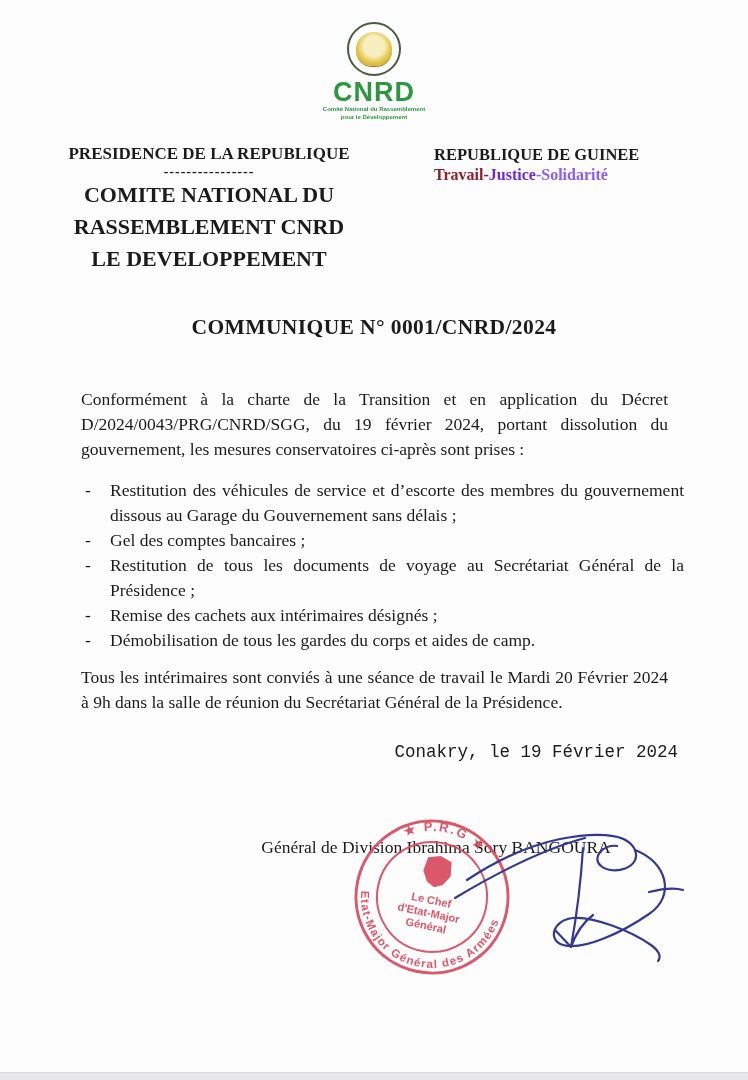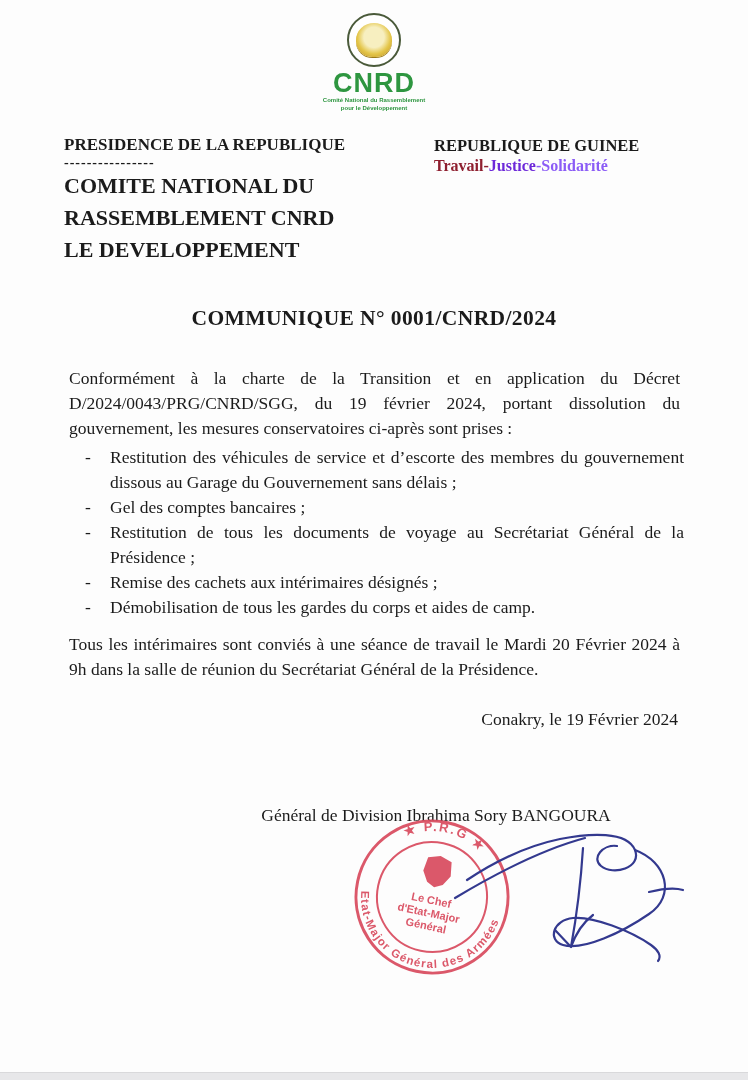--- a/index.html
+++ b/index.html
@@ -6,66 +6,66 @@
   .page{
     position:relative;
     width:748px;height:1080px;
     margin:0 auto;
     background:#fdfdfd;
     overflow:hidden;
     font-family:"Liberation Serif", serif;
     color:#1b1b1b;
   }
   
-  .logo-block{padding-top:13px;text-align:center;}
+  .logo-block{padding-top:22px;text-align:center;}
   .emblem{
     width:50px;height:50px;margin:0 auto;border-radius:50%;
     border:2px solid #4a5a3a;
     background:#fff;
     display:flex;align-items:center;justify-content:center;
   }
   .emblem-core{
     width:36px;height:34px;border-radius:50% 50% 46% 46%;
     background:radial-gradient(circle at 50% 42%, #f7efc0 0 38%, #e4c64a 62%, #b8891c 100%);
     box-shadow:0 1px 0 #9a7a18;
   }
   .logo-acronym{
     margin-top:3px;
     font-family:"Liberation Sans", sans-serif;
     font-weight:bold;font-size:27px;line-height:1;
     color:#2e9640;letter-spacing:1px;
   }
   .logo-sub{font-family:"Liberation Sans", sans-serif;font-size:6px;line-height:1.3;color:#2e9640;font-weight:bold;}
   
   .letterhead{display:flex;justify-content:space-between;padding:22px 64px 0 64px;}
-  .lh-left{width:290px;text-align:left;}
+  .lh-left{width:290px;text-align:center;}
   .lh-left .l1{font-weight:bold;font-size:17px;white-space:nowrap;}
   .lh-left .divider{font-weight:bold;font-size:14px;letter-spacing:1px;line-height:1.1;}
   .lh-left .l2{font-weight:bold;font-size:22px;line-height:1.45;}
   .lh-right{width:250px;padding-top:1px;}
   .lh-right .country{font-weight:bold;font-size:16.5px;white-space:nowrap;}
   .motto{font-weight:bold;font-size:16px;margin-top:1px;white-space:nowrap;}
   .motto .m-red{color:#8e1f2f;}
   .motto .m-gold{color:#6d28d9;}
   .motto .m-green{color:#8b5cf6;}
   
   .doc-title{
     margin-top:40px;text-align:center;
     font-weight:bold;font-size:21.5px;letter-spacing:.4px;
   }
   
   .body-text{padding:31px 64px 0 65px;font-size:17.5px;line-height:25px;}
-  .body-text p{margin:4px;text-align:justify;}
+  .body-text p{margin:16px;text-align:justify;}
   .para2{margin-top:12px !important;}
   ul.measures{list-style:none;margin:1px 0 0 0;padding:0;}
   ul.measures li{display:flex;}
   .b-marker{flex:0 0 25px;margin-left:20px;}
   .b-text{flex:1;text-align:justify;}
   
-  .dateline{margin-top:27px;padding-right:70px;text-align:right;font-size:17.5px;}
+  .dateline{margin-top:27px;padding-right:70px;text-align:right;font-size:17.5px;font-family:Liberation Mono, monospace;}
   .sig-caption{margin-top:25px;padding-left:132px;text-align:center;font-size:17.5px;}
   .signatory{margin-top:75px;padding-left:124px;text-align:center;font-size:17.5px;}
   
   .stamp-svg{position:absolute;left:352px;top:817px;opacity:.92;}
   .sign-svg{position:absolute;left:435px;top:818px;}
   .bottom-bar{
     position:absolute;left:0;bottom:0;width:100%;height:7px;
     background:#e7e7e9;border-top:1px solid #d9d9db;
   }
 </style>

